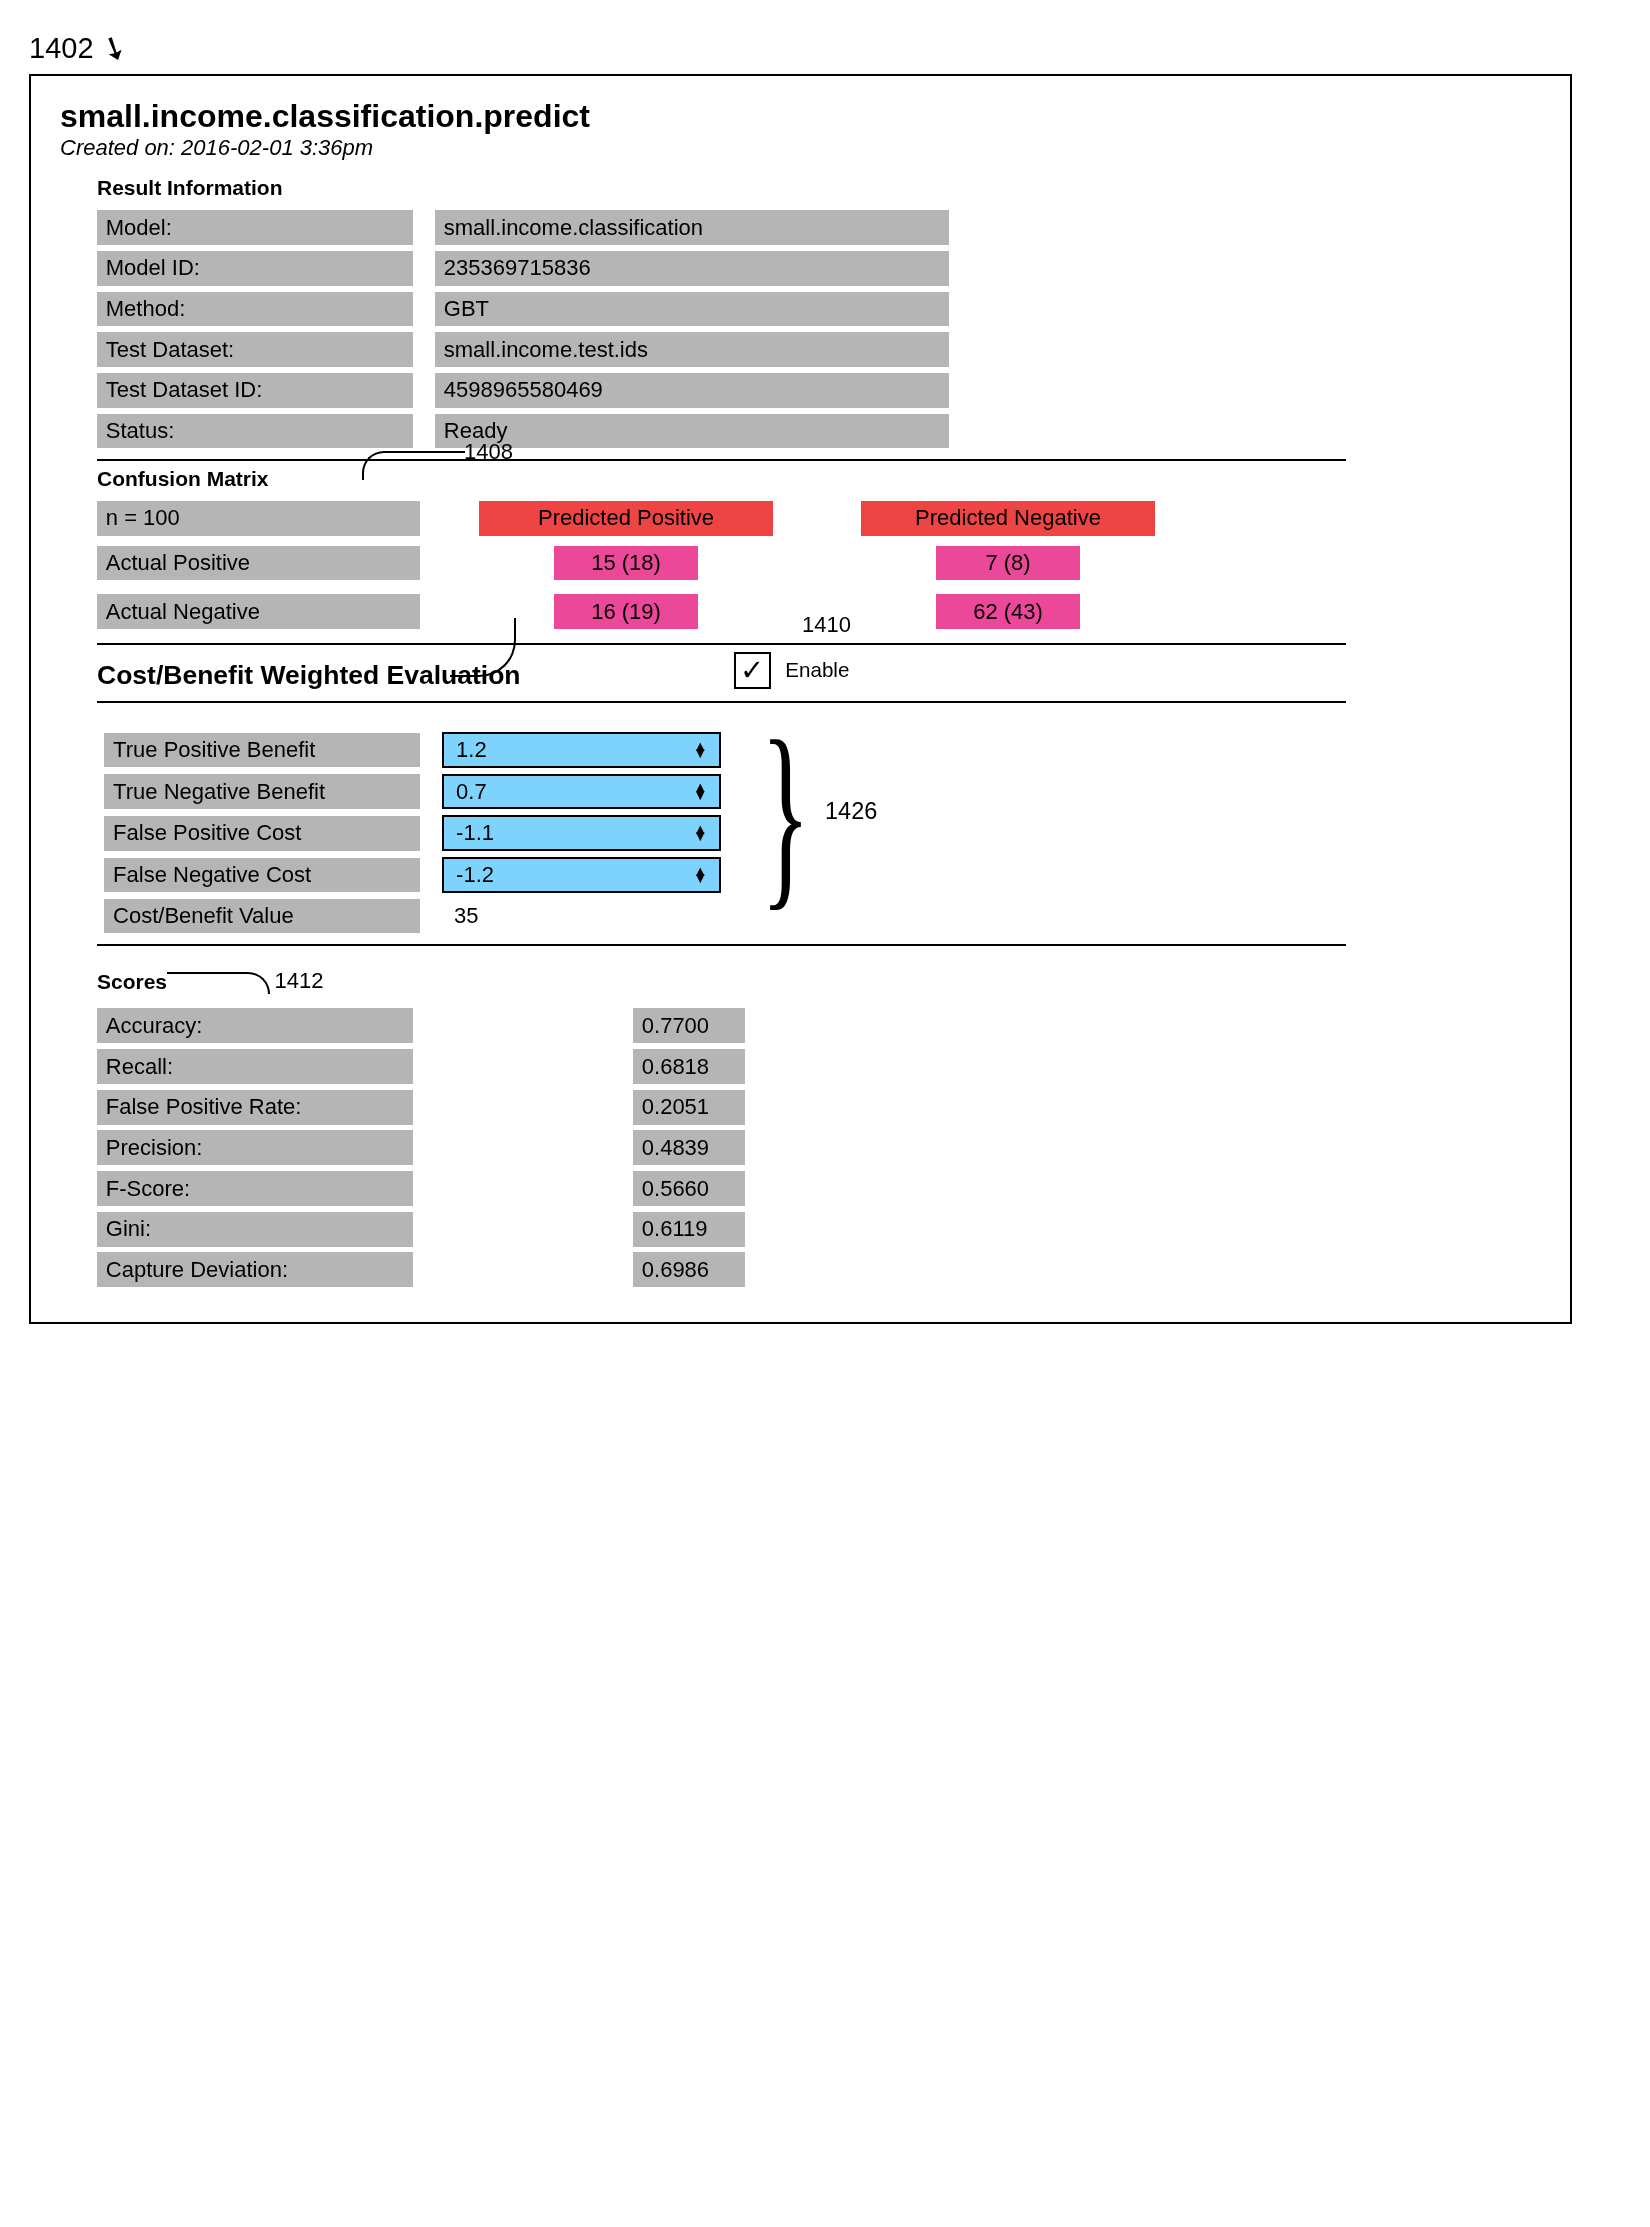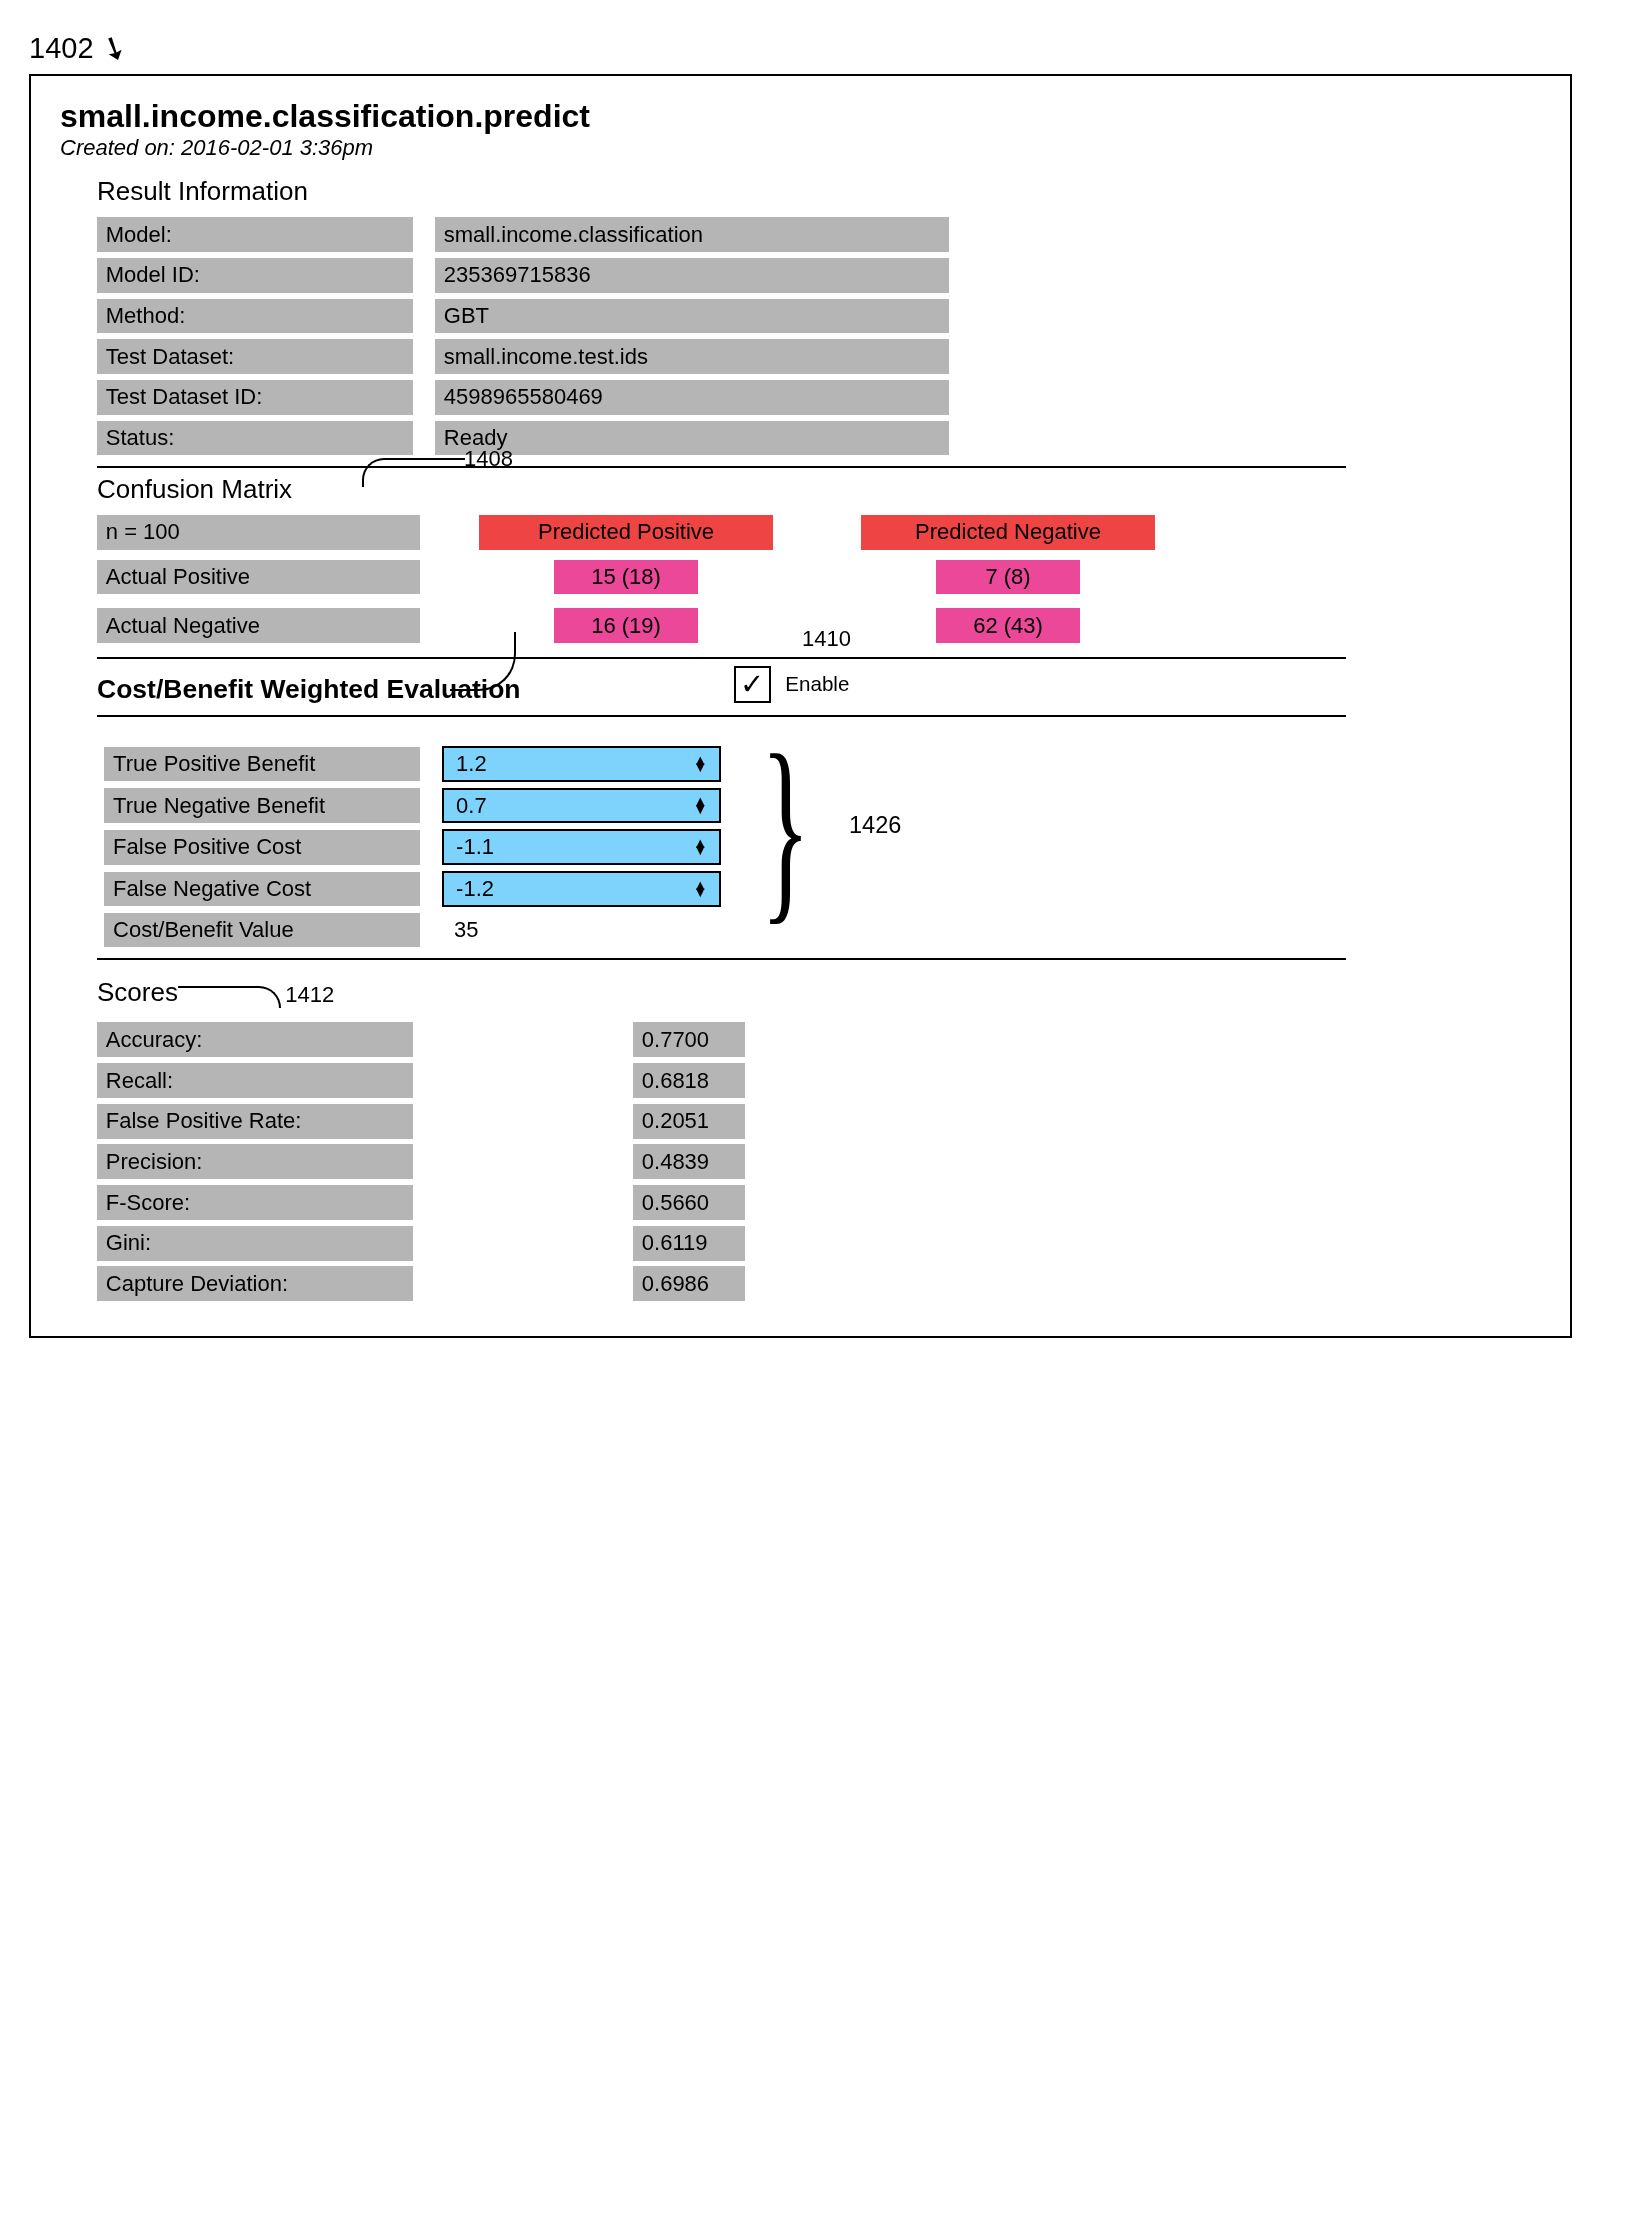--- a/index.html
+++ b/index.html
@@ -29,22 +29,22 @@
     .title {
       font-size: 32px;
       font-weight: bold;
     }
     .created {
       font-size: 22px;
       font-style: italic;
       margin-bottom: 14.7px;
     }
     .section-title {
-      font-size: 26px;
-      font-weight: normal;
+      font-size: 21px;
+      font-weight: bold;
       margin: 5.9px 0 10.3px 0;
     }
     .section-inner {
       margin-left: 37px;
     }
     .result-row {
       display: grid;
       grid-template-columns: 316px 514px;
       gap: 22px;
       margin-bottom: 5.9px;
@@ -190,21 +190,20 @@
       font-size: 206px;
       line-height: 1;
       font-family: "Times New Roman", serif;
       transform: scaleX(0.5);
     }
     .brace-label {
       position: absolute;
       left: 728px;
       top: 66px;
       font-size: 23.5px;
-      margin-left: 24px;
     }
     
     .scores-title-row {
       display: flex;
       align-items: flex-end;
       gap: 0;
       position: relative;
     }
     .callout-1412-line {
       width: 103px;

